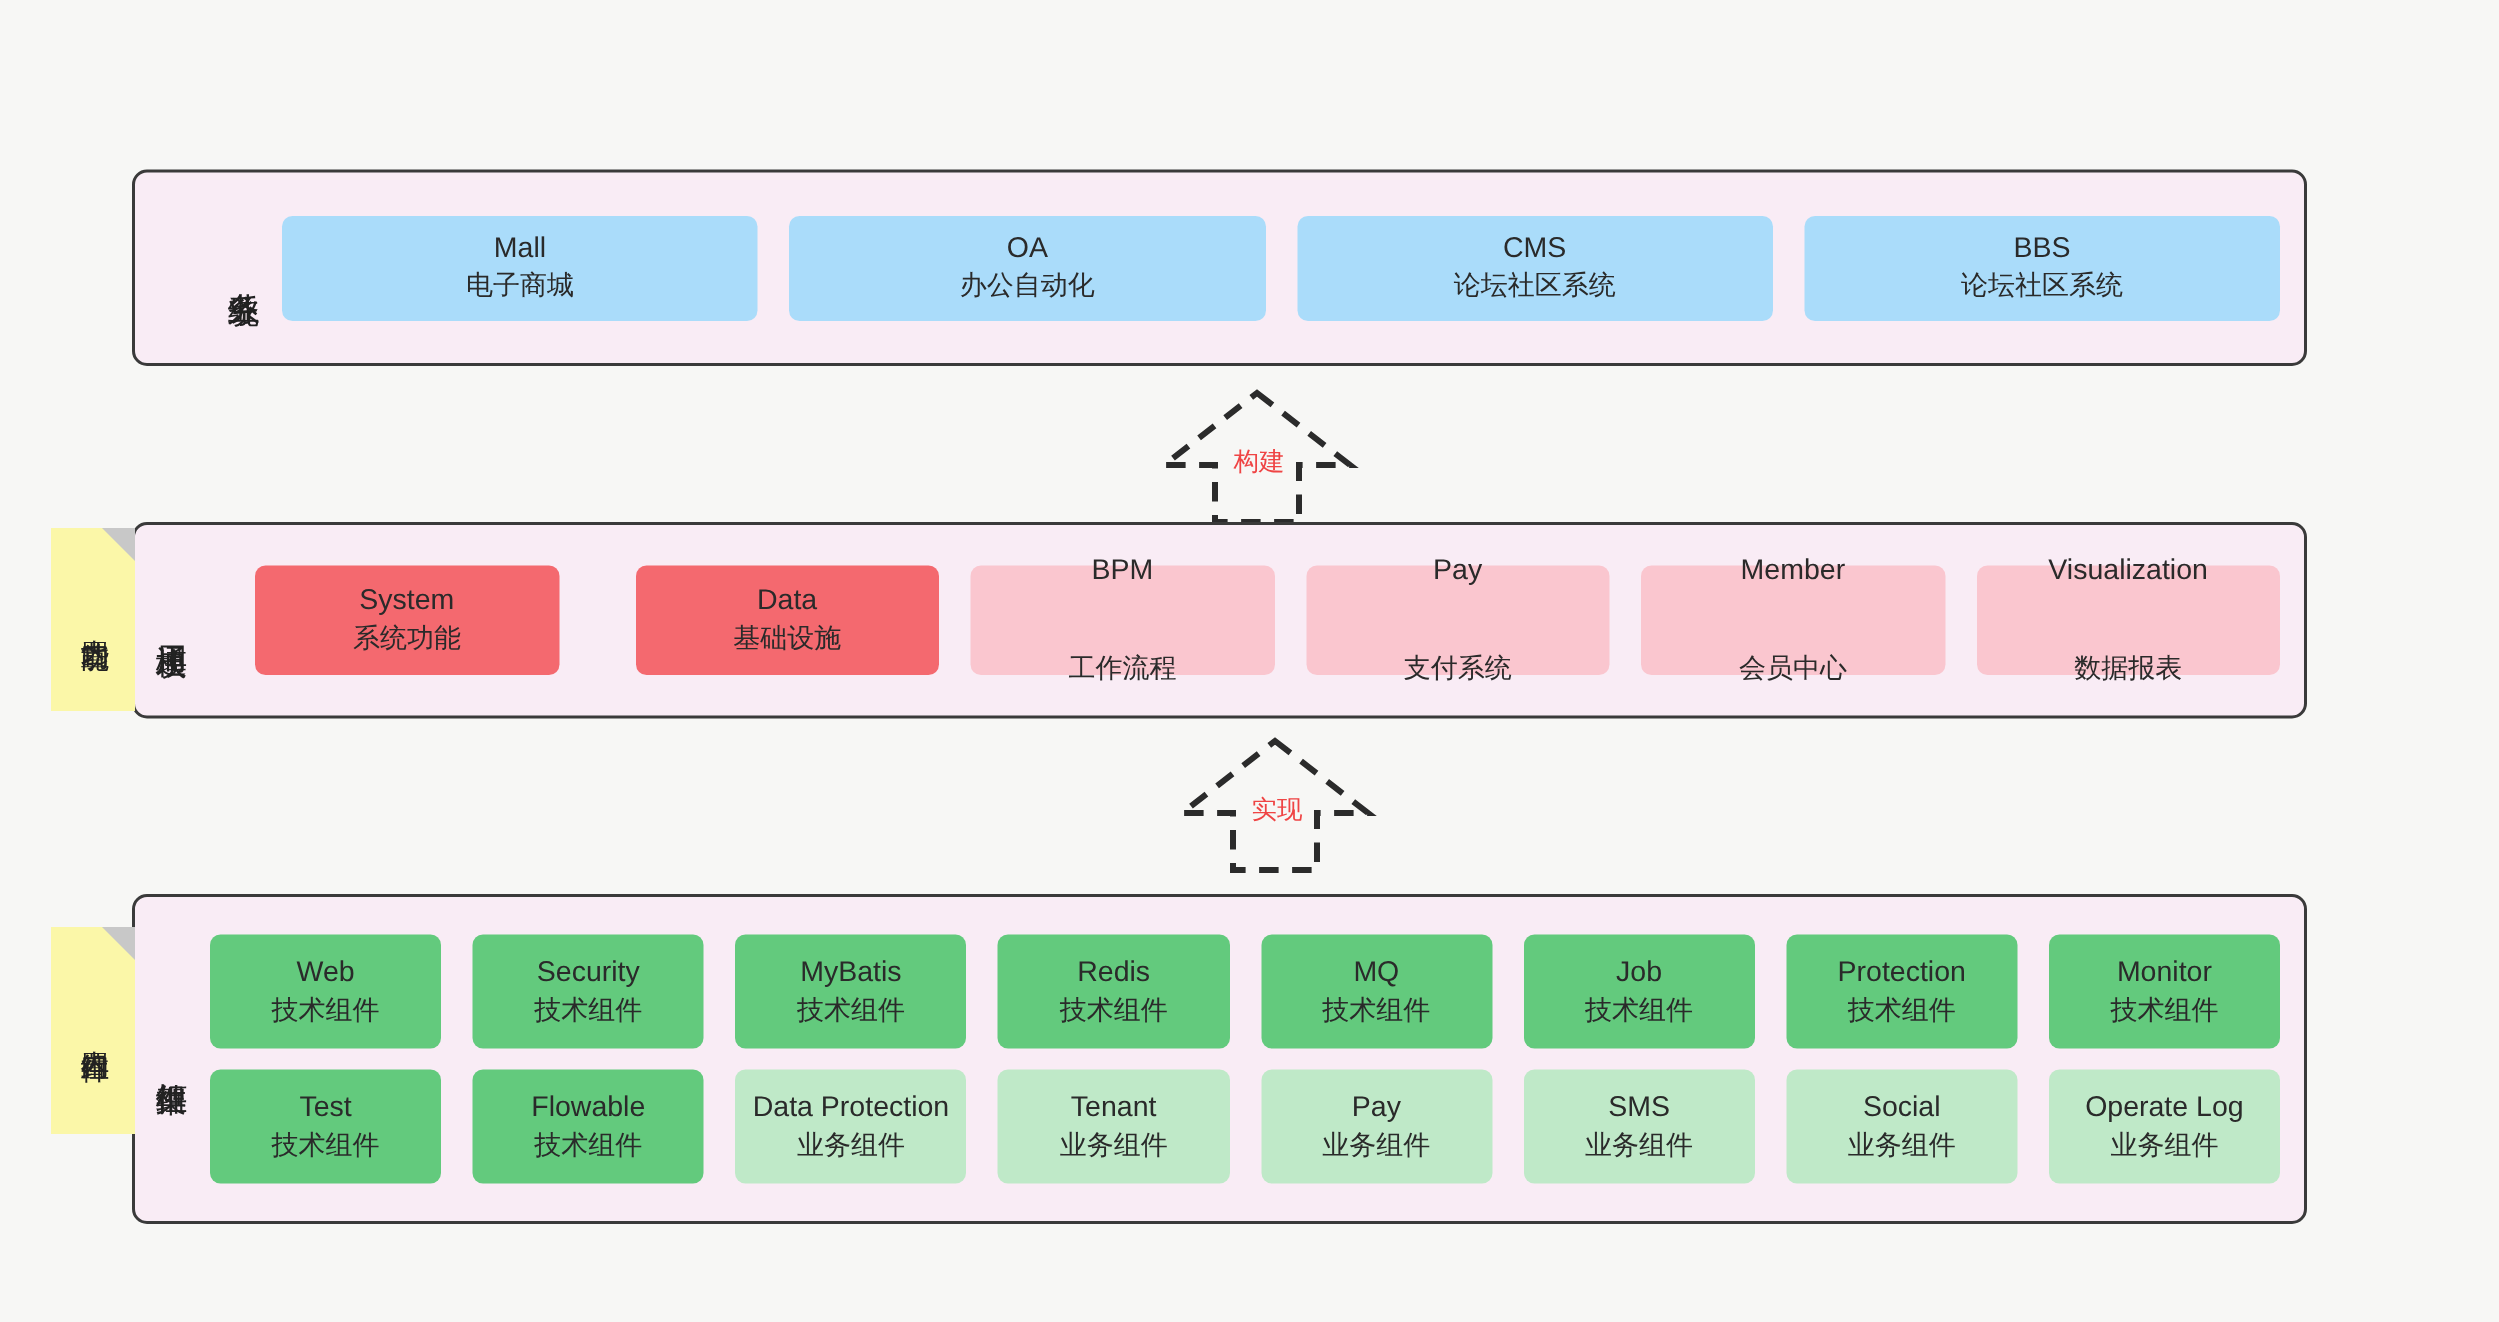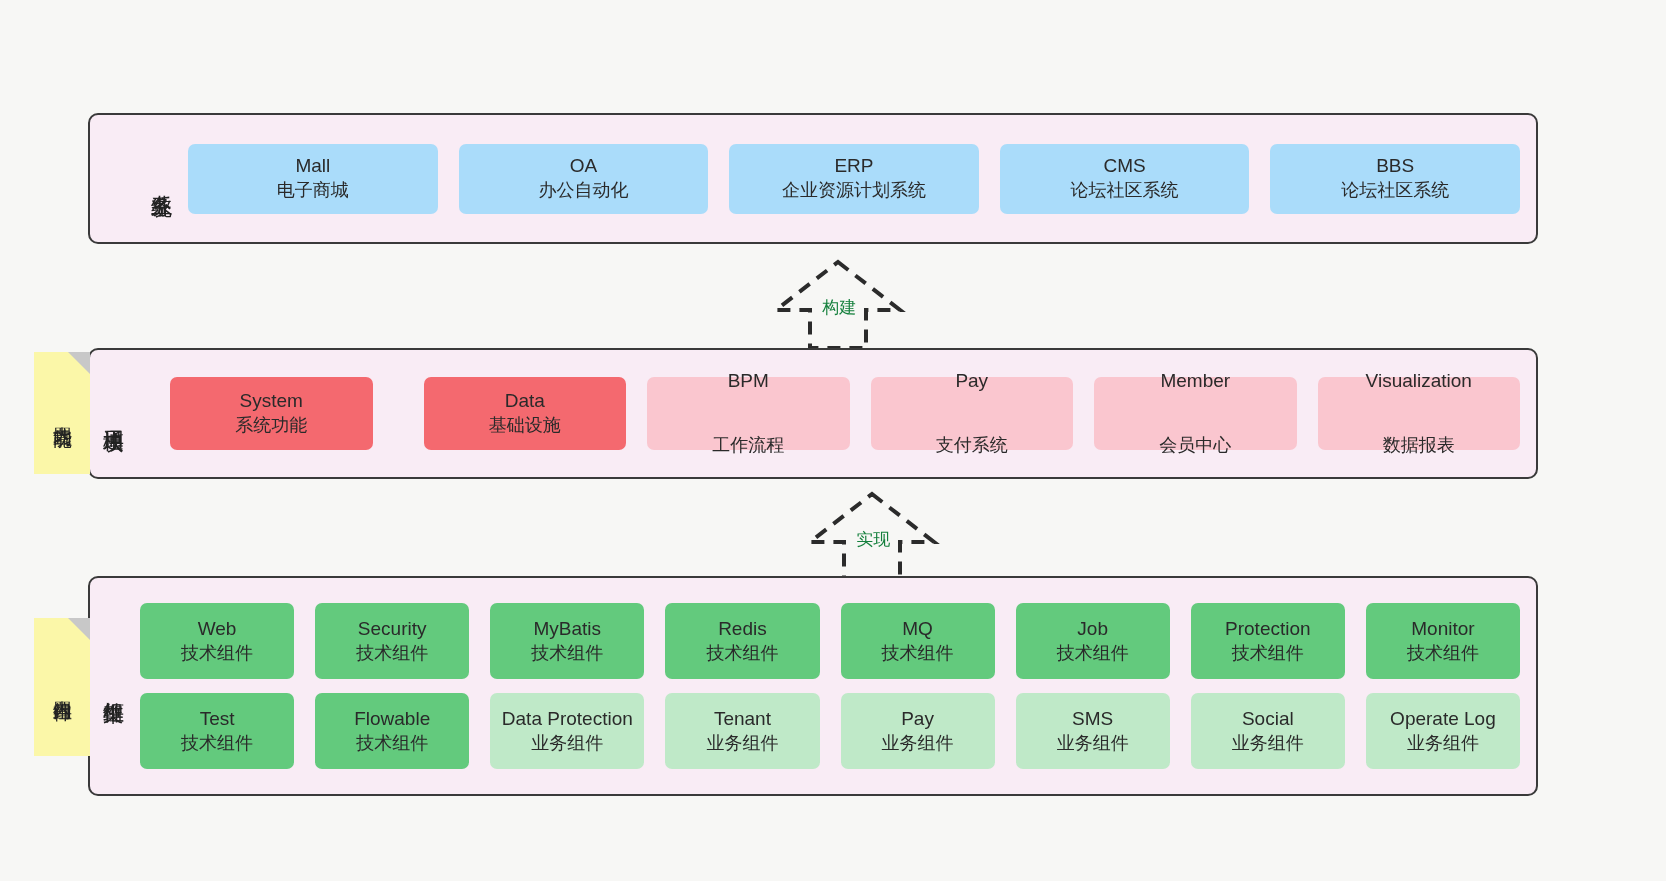--- a/index.html
+++ b/index.html
@@ -73,21 +73,21 @@
   .card.green      { background: #63ca7d; }
   .card.lightgreen { background: #bfe9c8; }
 
   
   #band-business { left: 88px;  top: 113px; width: 1450px; height: 131px; padding-left: 48px; }
   #band-business .card { height: 70px; }
 
   #band-common   { left: 88px;  top: 348px; width: 1450px; height: 131px; }
   #band-common .card { height: 73px; }
 
-  #band-framework{ left: 88px;  top: 576px; width: 1450px; height: 220px; }
+  #band-framework{ left: 88px;  top: 596px; width: 1450px; height: 220px; }
   #band-framework .card { height: 76px; }
 
   
   .note {
     position: absolute;
     width: 56px;
     background: #fbf7a8;
     font-size: 19px;
     line-height: 1.2;
     color: #222;
@@ -115,46 +115,42 @@
     width: 150px;
     height: 92px;
   }
   .connector svg { display: block; }
   .connector .conn-label {
     position: absolute;
     left: 50%;
     top: 38px;
     transform: translateX(-46%);
     font-size: 17px;
-    color: #15803d;
+    color: #ef4444;
     background: transparent;
     white-space: nowrap;
     user-select: none;
   }
   #connector-build   { left: 763px; top: 258px; }
-  #connector-realize { left: 797px; top: 490px; }
+  #connector-realize { left: 775px; top: 490px; }
 </style>
 </head>
 <body>
 
 <div class="band" id="band-business">
   <div class="band-title">业务系统</div>
   <div class="band-body">
       <div class="row">
         <div class="card blue">
           <div class="en">Mall</div>
           <div class="cn">电子商城</div>
         </div>
         <div class="card blue">
           <div class="en">OA</div>
           <div class="cn">办公自动化</div>
-        </div>
-        <div class="card blue">
-          <div class="en">ERP</div>
-          <div class="cn">企业资源计划系统</div>
         </div>
         <div class="card blue">
           <div class="en">CMS</div>
           <div class="cn">论坛社区系统</div>
         </div>
         <div class="card blue">
           <div class="en">BBS</div>
           <div class="cn">论坛社区系统</div>
         </div>
       </div>

